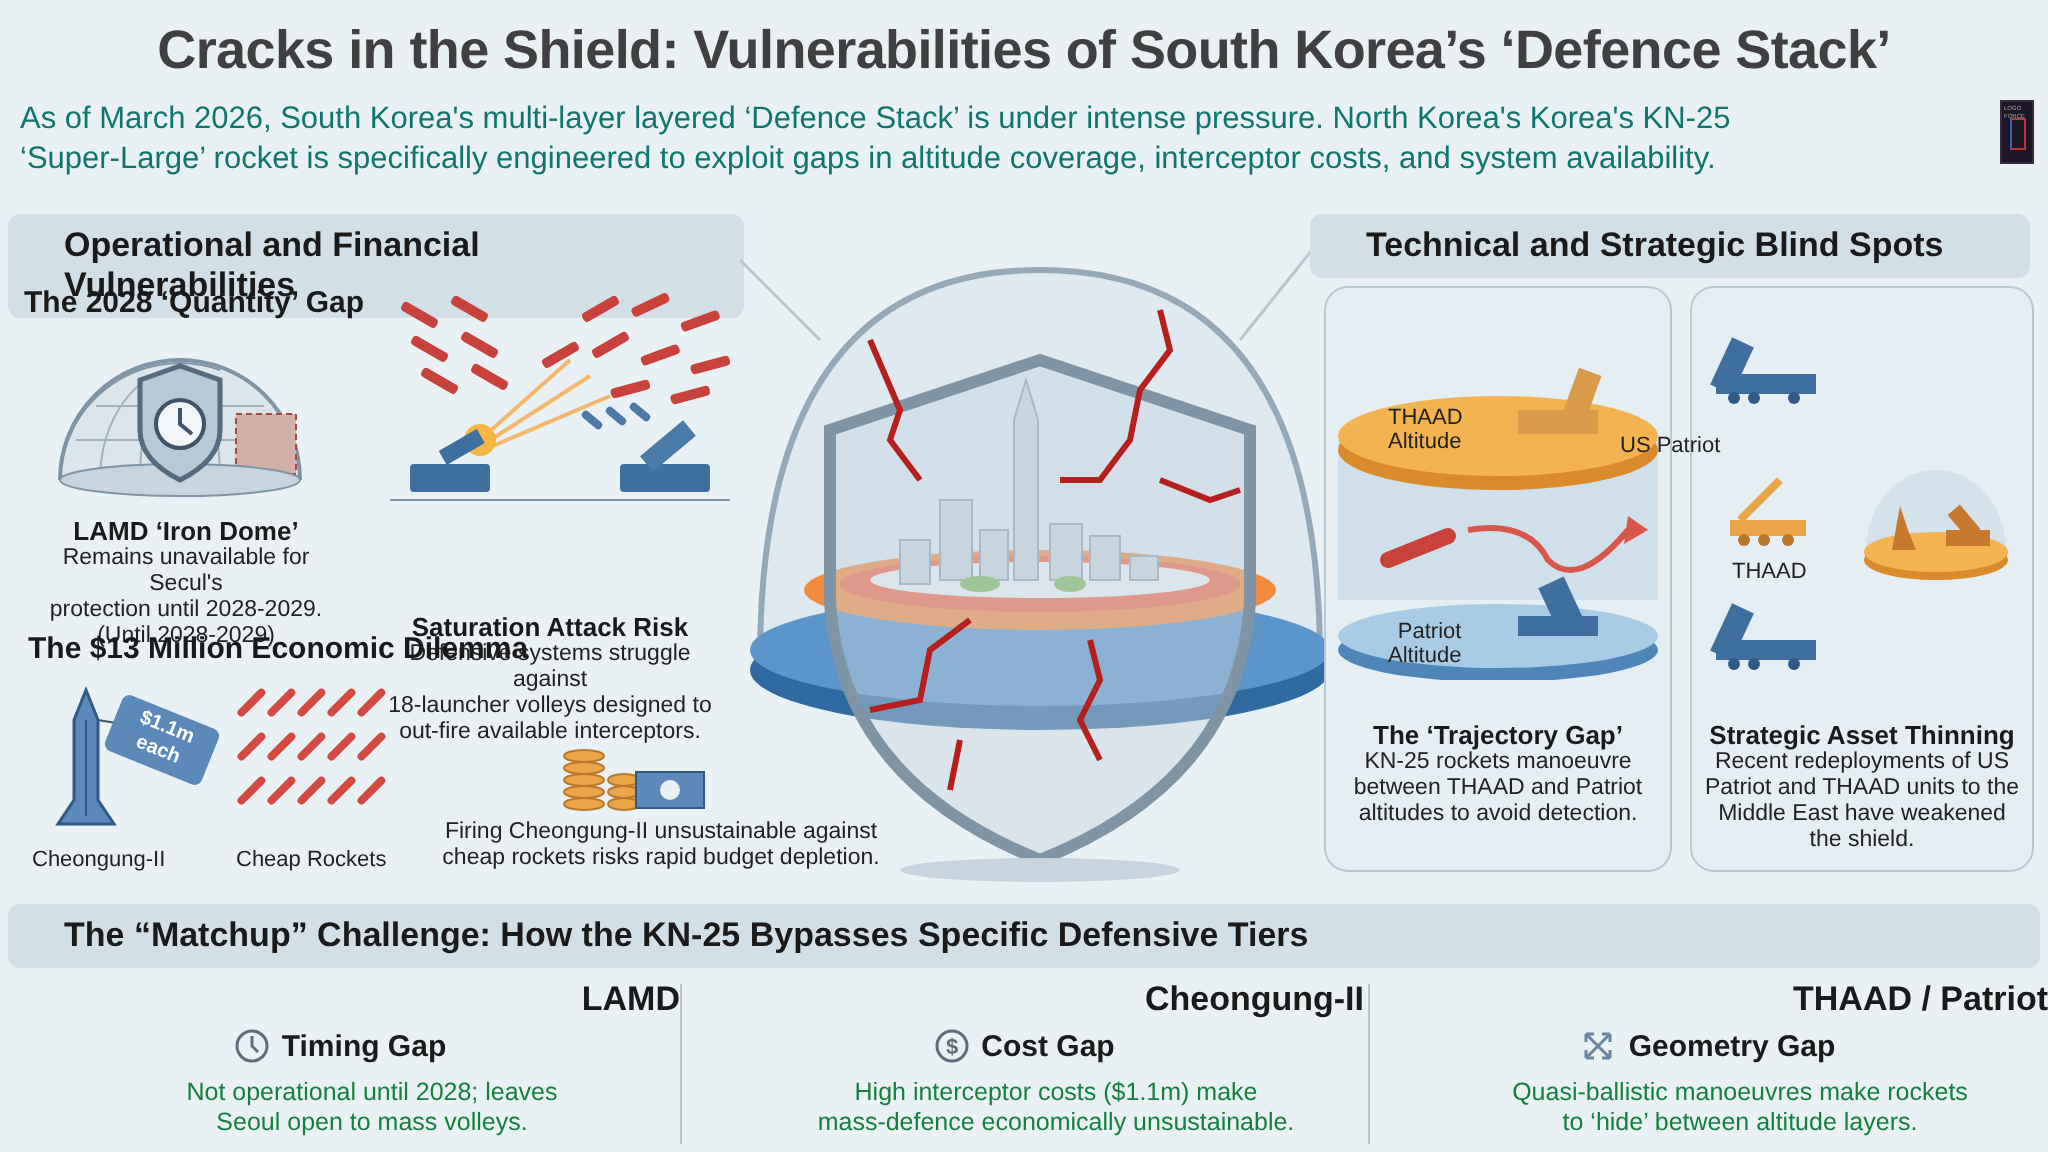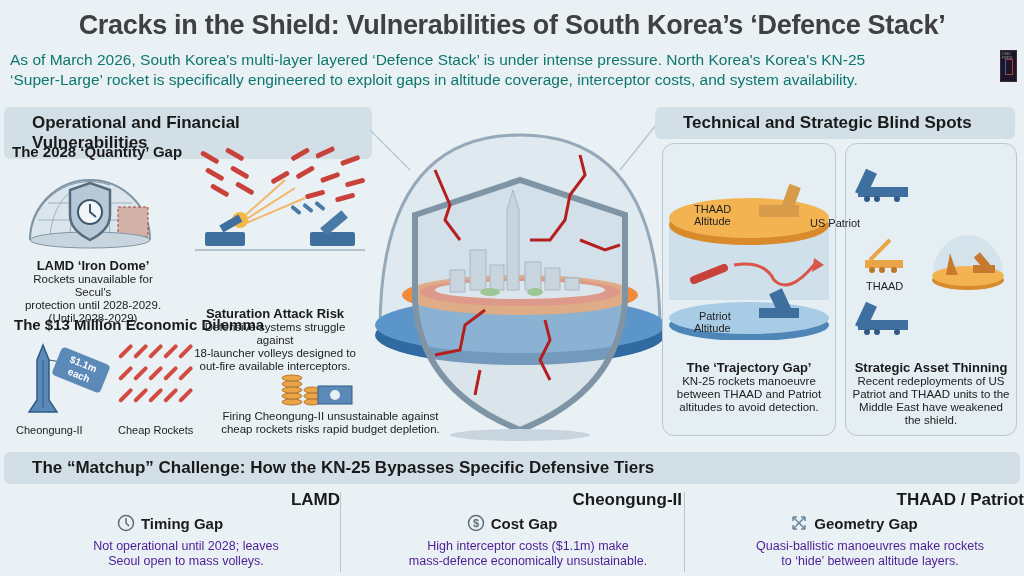--- a/index.html
+++ b/index.html
@@ -12,21 +12,21 @@
 .thumb .i{position:absolute;left:4px;top:8px;width:8px;height:16px;border:1px solid #b43a3a;border-left-color:#3a62b4;}
 .thumb .t{position:absolute;left:1px;top:1px;font-size:3px;color:#aaa;}
 .sec-head{background:#d3dfe6;border-radius:6px;font-weight:bold;font-size:17px;padding:6px 28px;color:#1a1a1a;}
 .sub-head{font-weight:bold;font-size:15px;color:#1a1a1a;}
 .cap-title{font-weight:bold;font-size:13px;text-align:center;color:#1a1a1a;}
 .cap{font-size:11.5px;line-height:13px;text-align:center;color:#222;}
 .card{background:#e4eef3;border:1.5px solid #b9c9d2;border-radius:12px;}
 .bottom-col{position:absolute;top:490px;width:340px;text-align:center;}
 .bottom-col .h{font-size:17px;font-weight:bold;color:#1a1a1a;text-align:right;}
 .bottom-col .g{font-size:15px;font-weight:bold;margin-top:4px;display:flex;justify-content:center;align-items:center;gap:6px;}
-.bottom-col .d{font-size:12.5px;line-height:15px;margin-top:7px;color:#4c1d95;margin-left:32px;}
+.bottom-col .d{font-size:12.5px;line-height:15px;margin-top:7px;color:#15803d;margin-left:32px;}
 .divider{position:absolute;top:492px;width:1px;height:80px;background:#b8c6ce;}
 .lbl{font-size:11px;color:#222;}
 </style>
 </head>
 <body>
 
 <div class="abs title">Cracks in the Shield: Vulnerabilities of South Korea’s ‘Defence Stack’</div>
 <div class="abs subtitle">
   <div>As of March 2026, South Korea's multi-layer layered ‘Defence Stack’ is under intense pressure. North Korea's Korea's KN-25</div>
   <div>‘Super-Large’ rocket is specifically engineered to exploit gaps in altitude coverage, interceptor costs, and system availability.</div>
@@ -78,21 +78,21 @@
   </g>
   <rect x="15" y="92" width="40" height="14" rx="2" fill="#3f6f9e"></rect>
   <rect x="30" y="80" width="22" height="8" fill="#3f6f9e" transform="rotate(-30 40 84)"></rect>
   <rect x="120" y="92" width="45" height="14" rx="2" fill="#3f6f9e"></rect>
   <rect x="130" y="78" width="28" height="10" fill="#4a7aa8" transform="rotate(-40 144 83)"></rect>
   <line x1="5" y1="110" x2="175" y2="110" stroke="#7f95a6" stroke-width="1"></line>
 </svg>
 
 <div class="abs" style="left:18px;top:258px;width:150px;">
   <div class="cap-title">LAMD ‘Iron Dome’</div>
-  <div class="cap">Rockets unavailable for Secul's</div>
+  <div class="cap">Remains unavailable for Secul's</div>
   <div class="cap">protection until 2028-2029.</div>
   <div class="cap">(Until 2028-2029)</div>
 </div>
 <div class="abs" style="left:185px;top:258px;width:180px;margin-top:48px;">
   <div class="cap-title">Saturation Attack Risk</div>
   <div class="cap">Defensive systems struggle against</div>
   <div class="cap">18-launcher volleys designed to</div>
   <div class="cap">out-fire available interceptors.</div>
 </div>
 

